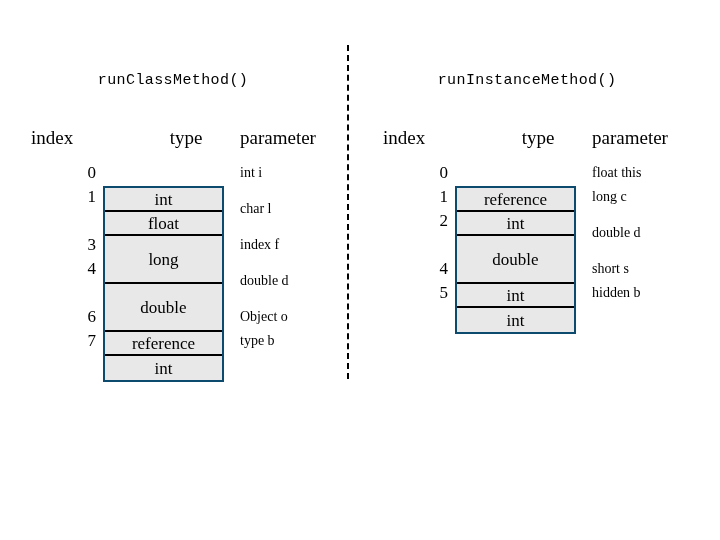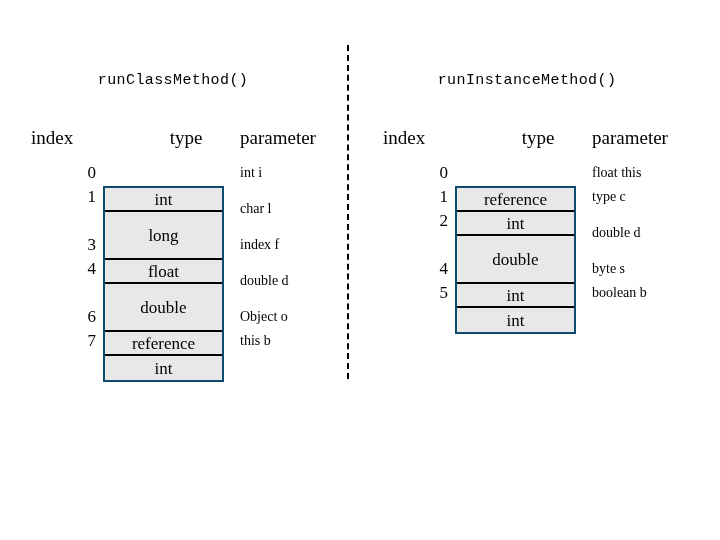--- a/index.html
+++ b/index.html
@@ -162,34 +162,34 @@
         <div class="idx" style="top:0px">0</div>
         <div class="idx" style="top:24px">1</div>
         <div class="idx" style="top:72px">3</div>
         <div class="idx" style="top:96px">4</div>
         <div class="idx" style="top:144px">6</div>
         <div class="idx" style="top:168px">7</div>
       </div>
 
       <div class="col-boxes">
         <div class="boxrow" style="height:24px">int</div>
+        <div class="boxrow" style="height:24px">float</div>
         <div class="boxrow" style="height:48px">long</div>
-        <div class="boxrow" style="height:24px">float</div>
         <div class="boxrow" style="height:48px">double</div>
         <div class="boxrow" style="height:24px">reference</div>
         <div class="boxrow" style="height:24px">int</div>
       </div>
 
       <div class="col-params">
         <div class="prm" style="top:0px">int i</div>
         <div class="prm" style="top:36px">char l</div>
         <div class="prm" style="top:72px">index f</div>
         <div class="prm" style="top:108px">double d</div>
         <div class="prm" style="top:144px">Object o</div>
-        <div class="prm" style="top:168px">this b</div>
+        <div class="prm" style="top:168px">type b</div>
       </div>
 
     </div>
   </div>
 
   <div class="panel panel-right">
 
     <div class="panel-title">runInstanceMethod()</div>
 
     <div class="headers">
@@ -211,22 +211,22 @@
       <div class="col-boxes">
         <div class="boxrow" style="height:24px">reference</div>
         <div class="boxrow" style="height:24px">int</div>
         <div class="boxrow" style="height:48px">double</div>
         <div class="boxrow" style="height:24px">int</div>
         <div class="boxrow" style="height:24px">int</div>
       </div>
 
       <div class="col-params">
         <div class="prm" style="top:0px">float this</div>
-        <div class="prm" style="top:24px">type c</div>
+        <div class="prm" style="top:24px">long c</div>
         <div class="prm" style="top:60px">double d</div>
-        <div class="prm" style="top:96px">byte s</div>
-        <div class="prm" style="top:120px">boolean b</div>
+        <div class="prm" style="top:96px">short s</div>
+        <div class="prm" style="top:120px">hidden b</div>
       </div>
 
     </div>
   </div>
 
 </div>
 
 </body></html>

